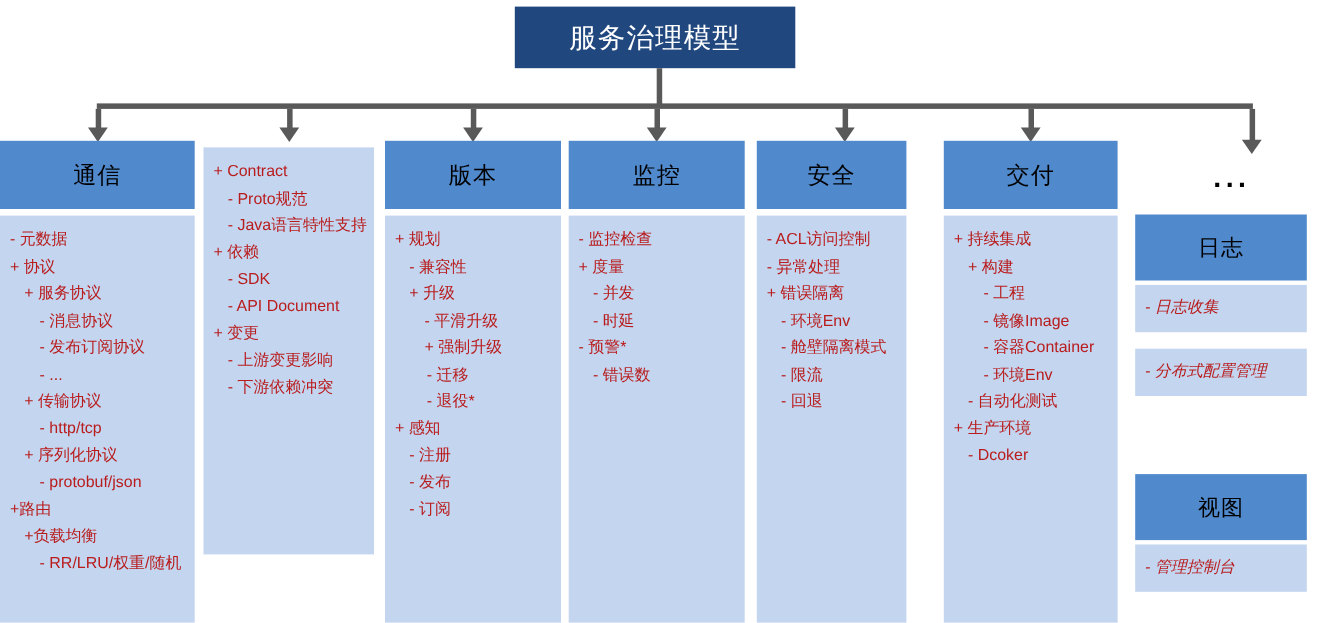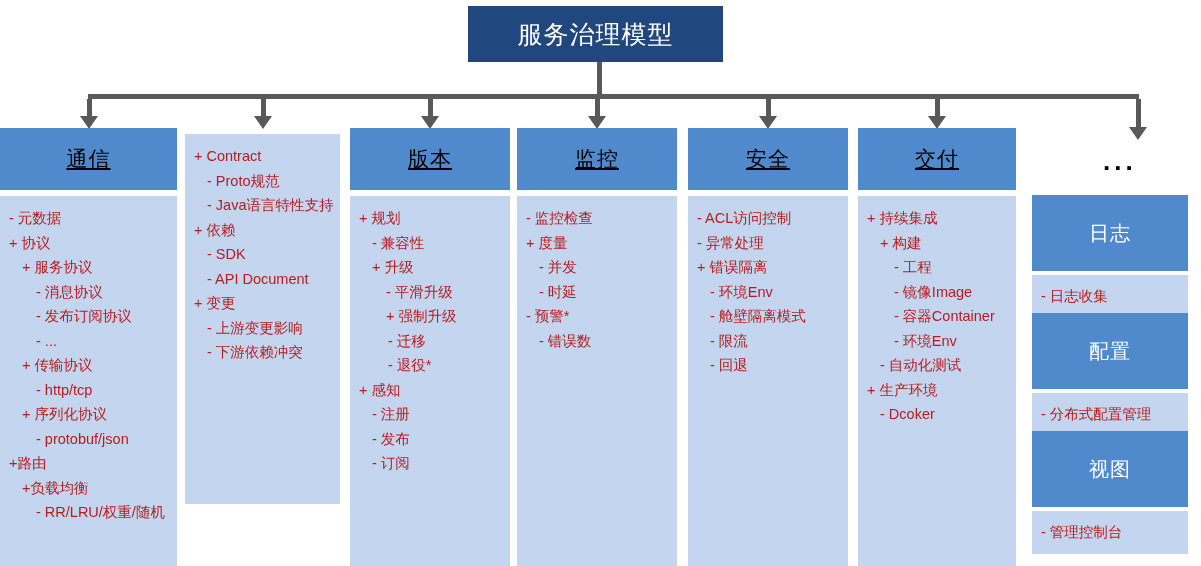--- a/index.html
+++ b/index.html
@@ -33,21 +33,21 @@
     position:absolute;width:0;height:0;top:127px;
     border-left:9px solid transparent;border-right:9px solid transparent;
     border-top:13px solid #595959;
   }
 
   
   .col{position:absolute;top:128px;}
   .col-head{
     background:#5089CC;color:#000000;height:62px;
     display:flex;align-items:center;justify-content:center;
-    font-size:21px;letter-spacing:1px;text-decoration:underline;
+    font-size:21px;letter-spacing:1px;
   }
   .col-body{
     background:#C3D5EF;margin-top:6px;height:370px;
     padding:10px 0 0 0;box-sizing:border-box;
   }
   .li{
     font-size:14.5px;color:#b91c1c;line-height:1;
     padding:5px 4px 5px 0;white-space:nowrap;
   }
   .lv0{padding-left:9px;}
@@ -58,27 +58,27 @@
   
   .ellipsis{
     position:absolute;left:1103px;top:148px;width:70px;
     font-size:26px;font-weight:bold;color:#000;letter-spacing:4px;
     line-height:1;
   }
 
   
   .side{position:absolute;left:1032px;width:156px;}
   .side-head{
-    background:#5089CC;color:#ffffff;height:76px;
+    background:#5089CC;color:#000000;height:60px;
     display:flex;align-items:center;justify-content:center;
     font-size:20px;letter-spacing:1px;
   }
   .side-body{
     background:#C3D5EF;margin-top:4px;
-    padding:9px 0 9px 0;box-sizing:border-box;
+    padding:9px 0 9px 0;box-sizing:border-box;font-style:italic;
   }
 </style>
 </head>
 <body>
 
 <div id="stage">
 
   <div class="root-box">
     <span>服务治理模型</span>
   </div>
@@ -160,21 +160,21 @@
         </div>
         <div class="col-body">
           <div class="li lv0">- 监控检查</div>
           <div class="li lv0">+ 度量</div>
           <div class="li lv1">- 并发</div>
           <div class="li lv1">- 时延</div>
           <div class="li lv0">- 预警*</div>
           <div class="li lv1">- 错误数</div>
         </div>
       </div>
-      <div class="col" style="left: 688px; width: 160px;">
+      <div class="col" style="left: 688px; width: 136px;">
         <div class="col-head">
           <span>安全</span>
         </div>
         <div class="col-body">
           <div class="li lv0">- ACL访问控制</div>
           <div class="li lv0">- 异常处理</div>
           <div class="li lv0">+ 错误隔离</div>
           <div class="li lv1">- 环境Env</div>
           <div class="li lv1">- 舱壁隔离模式</div>
           <div class="li lv1">- 限流</div>
@@ -204,23 +204,20 @@
   <div id="side-boxes">
       <div class="side" style="top: 195px;">
         <div class="side-head">
           <span>日志</span>
         </div>
         <div class="side-body">
           <div class="li lv0">- 日志收集</div>
         </div>
       </div>
       <div class="side" style="top: 313px;">
-        <div class="side-head">
-          <span>配置</span>
-        </div>
         <div class="side-body">
           <div class="li lv0">- 分布式配置管理</div>
         </div>
       </div>
       <div class="side" style="top: 431px;">
         <div class="side-head">
           <span>视图</span>
         </div>
         <div class="side-body">
           <div class="li lv0">- 管理控制台</div>

